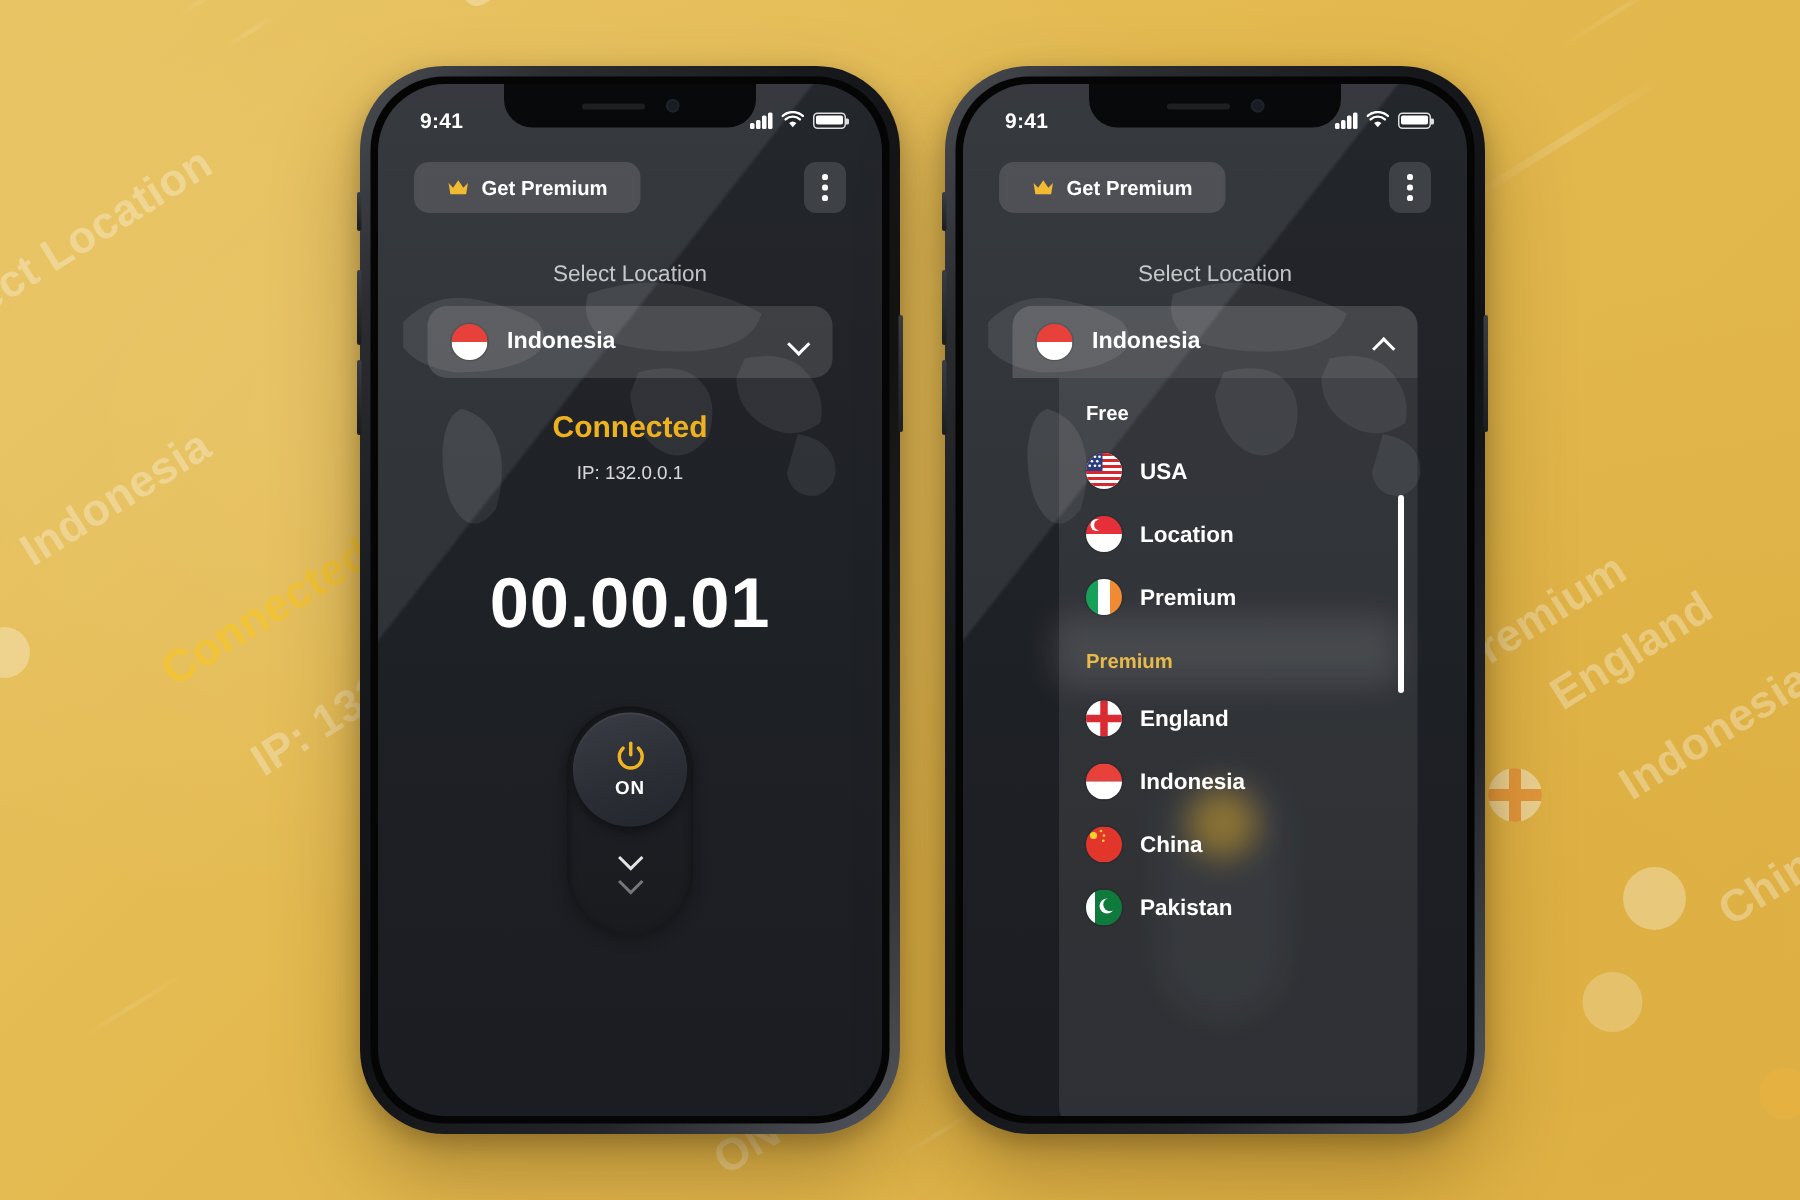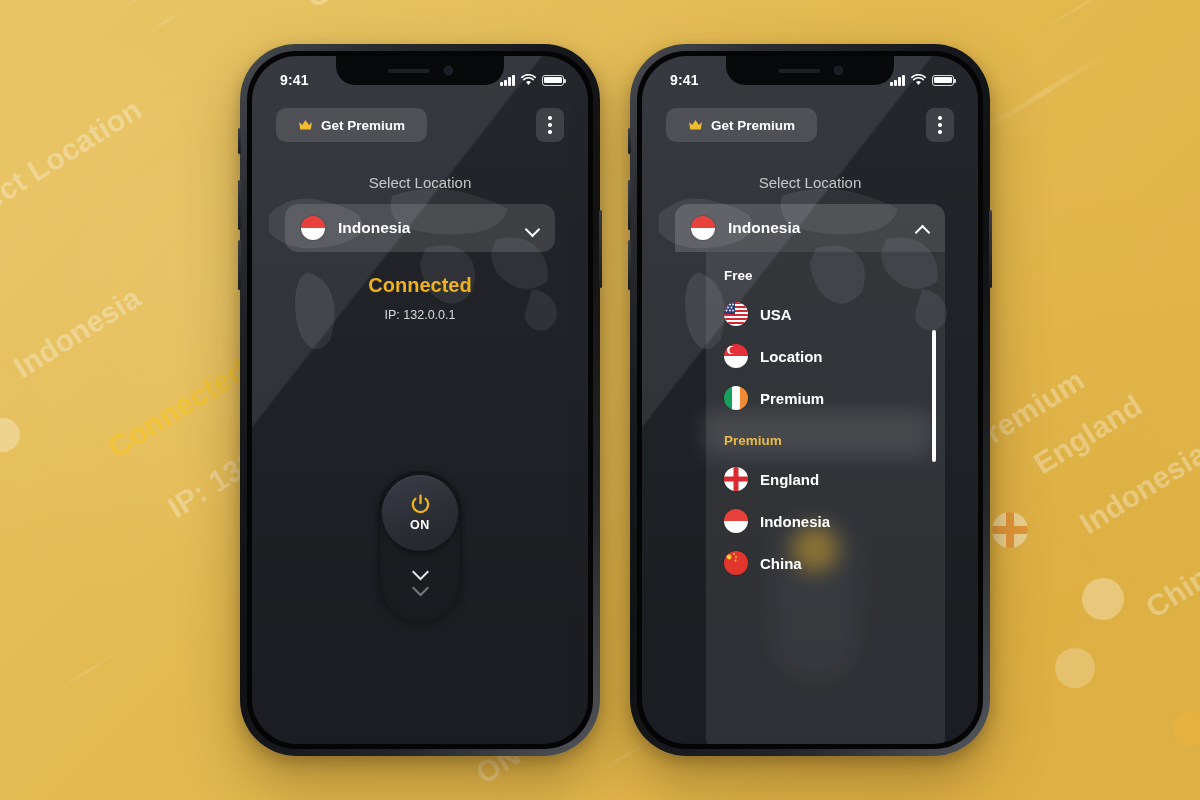--- a/index.html
+++ b/index.html
@@ -411,20 +411,21 @@
                   <rect width="24" height="12" fill="#e8403a"></rect>
                   <rect y="12" width="24" height="12" fill="#fff"></rect>
                 </svg>
             </span>
             <span class="cname">Indonesia</span>
             <span class="chev"></span>
           </div>
 
           <div class="conn-status" style="color:#eeb21f">Connected</div>
           <div class="conn-ip">IP: 132.0.0.1</div>
+          <div class="timer">00.00.01</div>
 
           <div class="toggle">
             <div class="knob">
               <svg width="21" height="21" viewBox="0 0 22 22">
                 <path d="M5.6 5.0 A8 8 0 1 0 16.4 5.0" stroke="#f0b51f" stroke-width="2.4" fill="none" stroke-linecap="round"></path>
                 <line x1="11" y1="1.6" x2="11" y2="9.6" stroke="#f0b51f" stroke-width="2.4" stroke-linecap="round"></line>
               </svg>
               <span class="knob-label">ON</span>
             </div>
             <div class="dbl-chev">
@@ -584,20 +585,29 @@
                       <rect width="24" height="24" fill="#e2362c"></rect>
                       <g fill="#f5d32e">
                         <circle cx="5" cy="6" r="2.4"></circle>
                         <circle cx="10" cy="3" r="0.9"></circle>
                         <circle cx="12" cy="6" r="0.9"></circle>
                         <circle cx="11.5" cy="9.5" r="0.9"></circle>
                       </g>
                     </svg></span>
                   <span class="iname">China</span>
                 </div>
+                <div class="dd-item">
+                  <span class="flag"><svg viewBox="0 0 24 24" width="24" height="24">
+                      <rect width="24" height="24" fill="#0e7a3c"></rect>
+                      <rect width="6" height="24" fill="#fff"></rect>
+                      <circle cx="14" cy="11" r="5" fill="#fff"></circle>
+                      <circle cx="16" cy="10" r="4.5" fill="#0e7a3c"></circle>
+                    </svg></span>
+                  <span class="iname">Pakistan</span>
+                </div>
               </div>
             <div class="scrollbar"></div>
           </div>
         </div>
 
         <div class="glass"></div>
       </div>
     </div>
   </div>
 </div>

